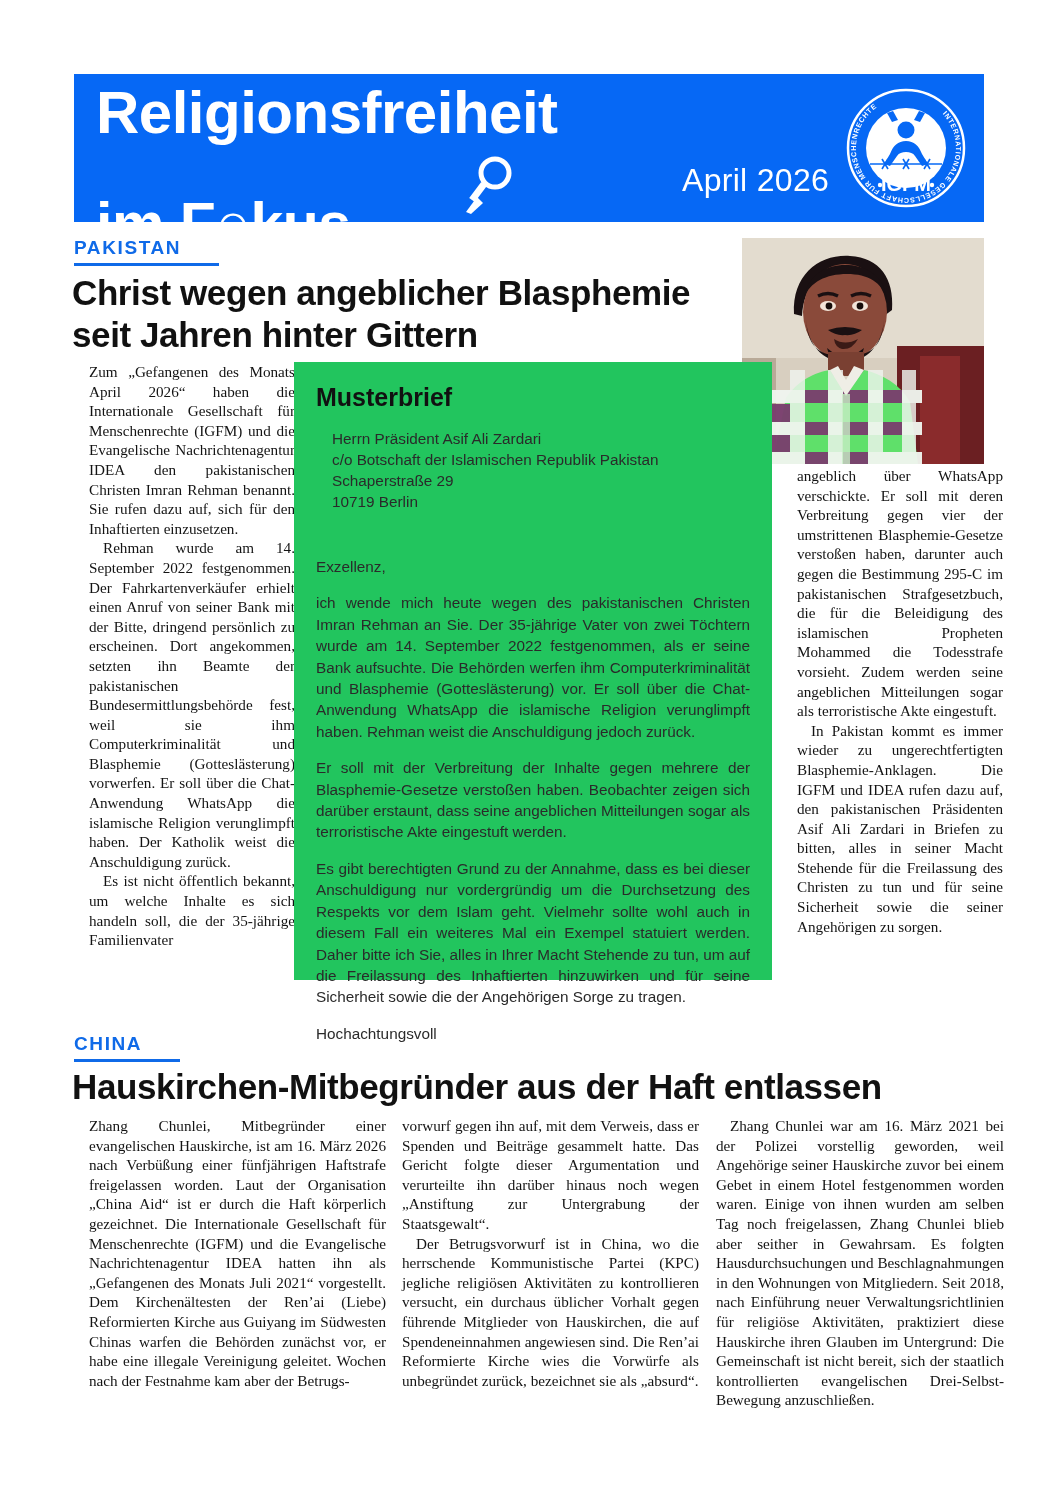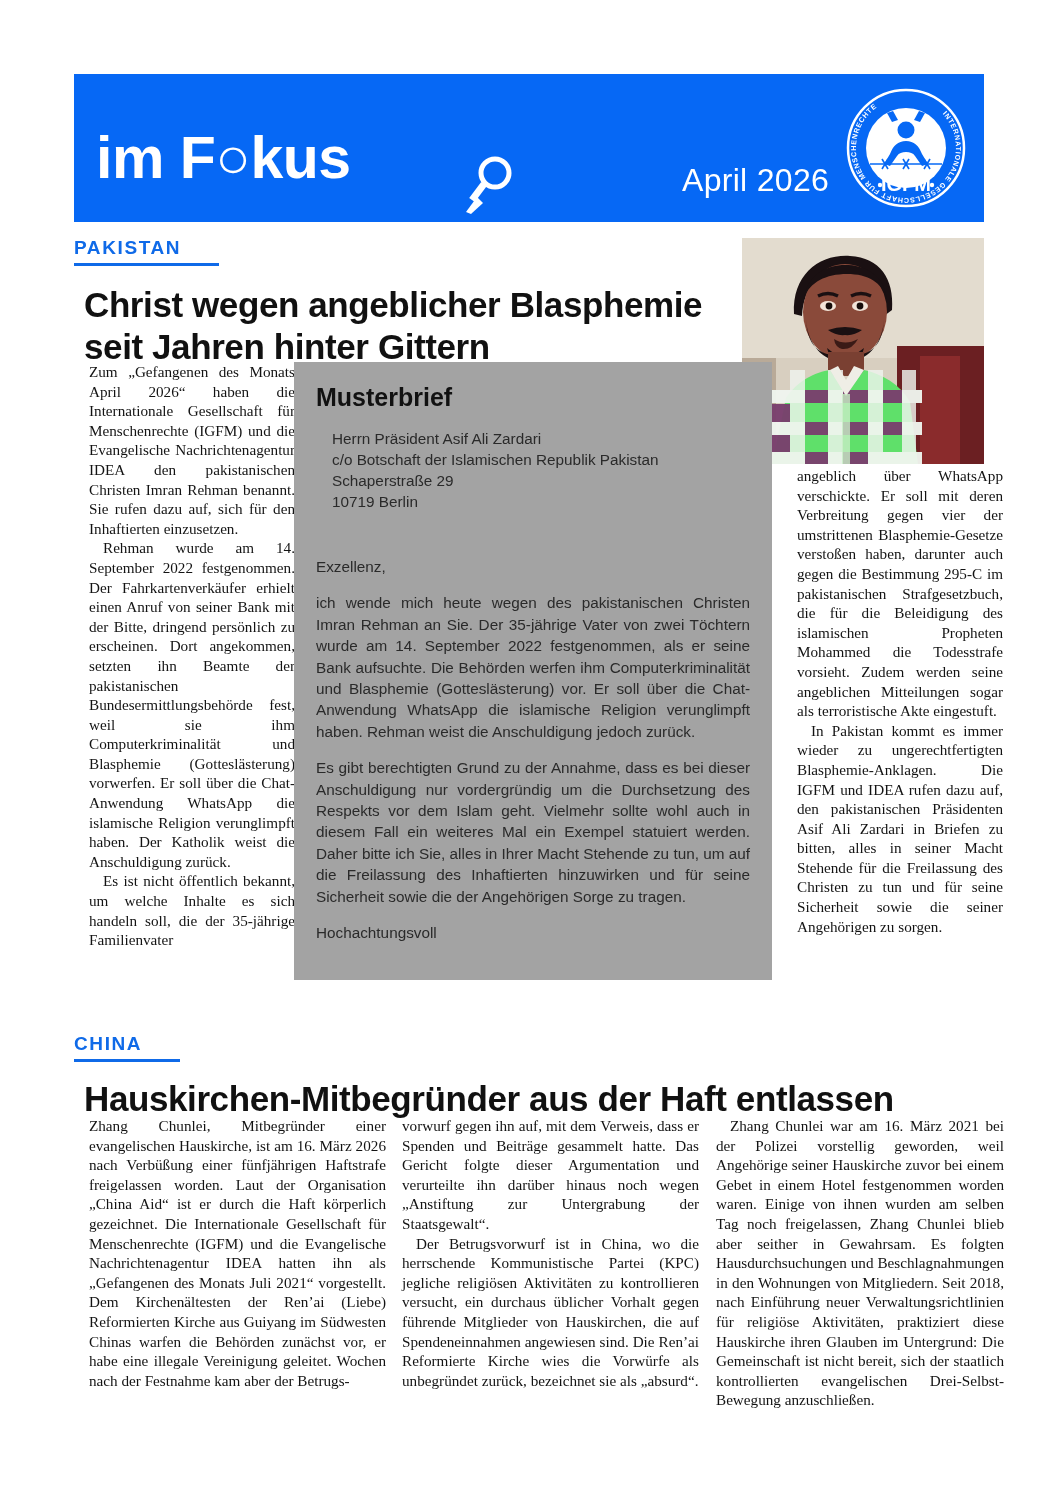--- a/index.html
+++ b/index.html
@@ -99,21 +99,21 @@
     padding-right: 38px;
     line-height: 20px;
   }
   .headline {
     font-family: "Liberation Sans", sans-serif;
     font-weight: bold;
     font-size: 35px;
     line-height: 42px;
     color: #111111;
     letter-spacing: -0.4px;
-    margin: 12px;
+    margin: 0;
   }
 
   
   .pak-kicker-wrap { position: absolute; left: 74px; top: 238px; }
   .pak-headline {
     position: absolute;
     left: 72px;
     top: 272px;
     width: 660px;
   }
@@ -153,21 +153,21 @@
     width: 206px;
   }
 
   
   .letterbox {
     position: absolute;
     left: 294px;
     top: 362px;
     width: 478px;
     height: 618px;
-    background: #a3a3a3;
+    background: #22c55e;
     box-sizing: border-box;
     padding: 20px 22px 16px 22px;
   }
   .letter-title {
     font-family: "Liberation Sans", sans-serif;
     font-weight: bold;
     font-size: 25px;
     line-height: 30px;
     color: #111111;
     margin: 0 0 12px 0;
@@ -226,20 +226,21 @@
   .logo-ring-text { font-family: "Liberation Sans", sans-serif; font-weight: bold; }
 </style>
 </head>
 <body>
 
 <div class="page">
 
   <div class="masthead">
 
     <div class="masthead-title">
+      <span class="title-line1">Religionsfreiheit</span>
       <span class="title-line2"><span>im F</span><span>○</span><span>kus</span></span>
 
       <svg class="magnifier" viewBox="0 0 54 58">
         <g stroke="#ffffff" stroke-width="5" fill="none">
           <circle cx="32" cy="17" r="14"></circle>
           <line x1="21" y1="28" x2="9" y2="44" stroke-width="7" stroke-linecap="butt"></line>
         </g>
         <polygon points="3,56 14,41 20,47 8,58" fill="#ffffff"></polygon>
       </svg>
     </div>
@@ -358,20 +359,21 @@
     <h2 class="letter-title">Musterbrief</h2>
     <p class="letter-address">
       <span>Herrn Präsident Asif Ali Zardari</span><br>
       <span>c/o Botschaft der Islamischen Republik Pakistan</span><br>
       <span>Schaperstraße 29</span><br>
       <span>10719 Berlin</span>
     </p>
     <div class="letter-body">
       <p class="letter-salutation">Exzellenz,</p>
       <p>ich wende mich heute wegen des pakistanischen Christen Imran Rehman an Sie. Der 35-jährige Vater von zwei Töchtern wurde am 14. September 2022 festgenommen, als er seine Bank aufsuchte. Die Behörden werfen ihm Computerkriminalität und Blasphemie (Gotteslästerung) vor. Er soll über die Chat-Anwendung WhatsApp die islamische Religion verunglimpft haben. Rehman weist die Anschuldigung jedoch zurück.</p>
+      <p>Er soll mit der Verbreitung der Inhalte gegen mehrere der Blasphemie-Gesetze verstoßen haben. Beobachter zeigen sich darüber erstaunt, dass seine angeblichen Mitteilungen sogar als terroristische Akte eingestuft werden.</p>
       <p>Es gibt berechtigten Grund zu der Annahme, dass es bei dieser Anschuldigung nur vordergründig um die Durchsetzung des Respekts vor dem Islam geht. Vielmehr sollte wohl auch in diesem Fall ein weiteres Mal ein Exempel statuiert werden. Daher bitte ich Sie, alles in Ihrer Macht Stehende zu tun, um auf die Freilassung des Inhaftierten hinzuwirken und für seine Sicherheit sowie die der Angehörigen Sorge zu tragen.</p>
       <p>Hochachtungsvoll</p>
     </div>
   </div>
 
 
   <div class="china-kicker-wrap">
     <span class="kicker">CHINA</span>
   </div>
 

